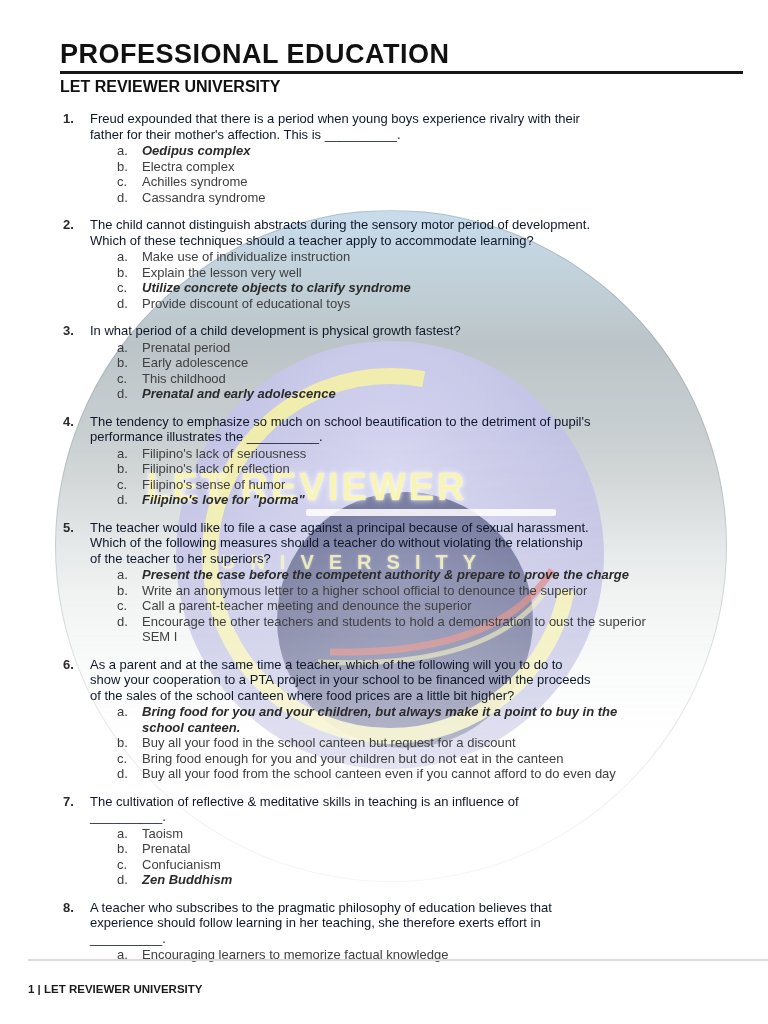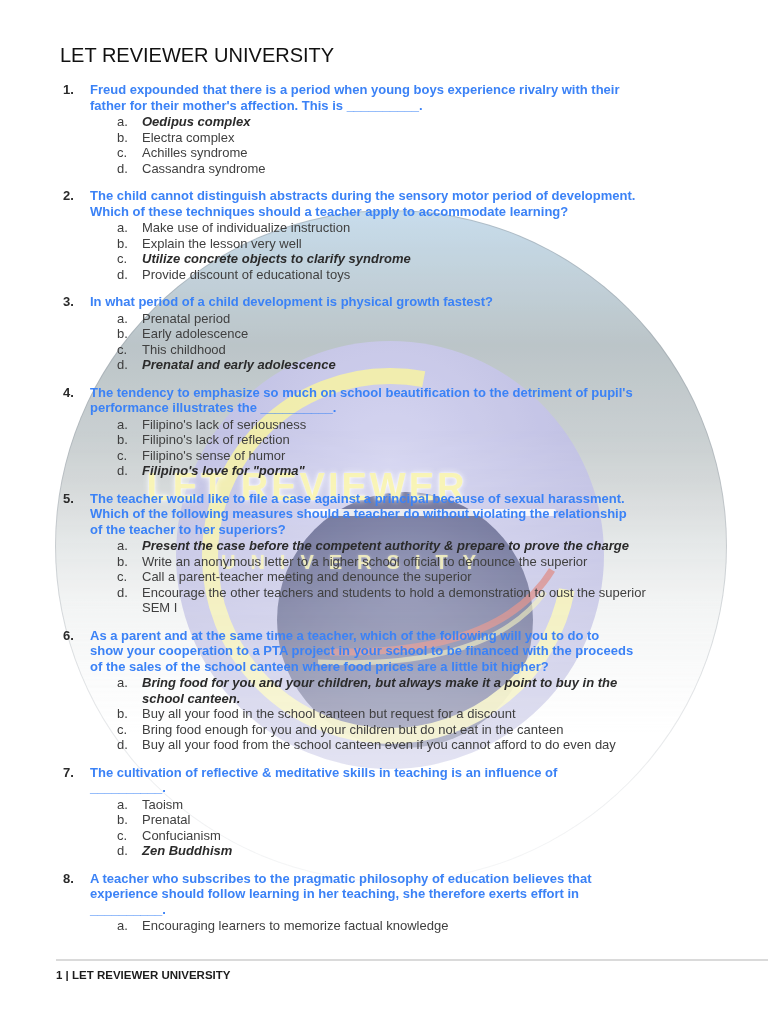--- a/index.html
+++ b/index.html
@@ -24,36 +24,36 @@
   .wm-bar { position:absolute; left:306px; top:509px; width:250px; height:7px;
         background:rgba(255,255,255,.85); border-radius:2px; }
   .wm-sub { position:absolute; left:0; top:551px; width:697px; text-align:center;
         font-size:20px; font-weight:bold; letter-spacing:15px; text-indent:15px;
         color:rgba(244,238,150,.85); text-shadow:0 0 3px rgba(255,255,255,.4); }
 
   
   .content { position:absolute; left:60px; right:25px; top:40px; z-index:10; color:#222; }
   .titlewrap { border-bottom:3px solid #161616; padding-bottom:3px; }
   .title { margin:0; font-size:27px; line-height:28px; font-weight:bold; color:#111; letter-spacing:.5px; }
-  .subtitle { margin:4px 0 15px 0; font-size:20px; font-weight:normal; color:#111; }
+  .subtitle { margin:4px 0 15px 0; font-size:16px; font-weight:bold; color:#111; }
 
   .questions { font-size:13px; line-height:15.5px; color:#333; }
   .q { padding-left:3px; margin-bottom:12px; }
   .qrow { display:flex; }
   .qnum { flex:none; width:27px; font-weight:bold; color:#2b2b2b; }
-  .qstem { flex:1; font-weight:bold; color:#3b82f6; white-space:pre-line; }
+  .qstem { flex:1; font-weight:normal; color:#0f172a; white-space:pre-line; }
   .opts { margin-left:54px; margin-top:1px; }
   .opt { display:flex; }
   .olet { flex:none; width:25px; color:#3d3d3d; }
   .otext { flex:1; color:#404040; white-space:pre-line; }
   .otext.bold { font-weight:bold; color:#2b2b2b;font-style:italic; }
 
   .footer { position:absolute; left:28px; right:0; top:959px; z-index:10;
-        border-top:2px solid #dadada; padding-top:8px;
-        font-size:11.5px; font-weight:bold; color:#1c1c1c;margin-left:28px; }
+        border-top:2px solid #dadada; padding-top:22px;
+        font-size:11.5px; font-weight:bold; color:#1c1c1c; }
 </style>
 </head>
 <body>
 
 <div class="page">
 
   <div class="wm">
     <div class="wm-dome"></div>
     <div class="wm-purple"></div>
     <div class="wm-navy"></div>
@@ -61,20 +61,23 @@
       <circle cx="390" cy="556" r="180" fill="none" stroke="#f2ec8e" stroke-width="16" pathLength="100" stroke-dasharray="75 25" stroke-dashoffset="97" opacity="0.9"></circle>
       <path d="M 552 570 Q 500 655 330 652" fill="none" stroke="#c8453c" stroke-width="7" opacity="0.75"></path>
       <path d="M 545 592 Q 488 670 318 662" fill="none" stroke="#f2ec8e" stroke-width="5" opacity="0.6"></path>
     </svg>
     <div class="wm-title">LET REVIEWER</div>
     <div class="wm-bar"></div>
     <div class="wm-sub">UNIVERSITY</div>
   </div>
 
   <div class="content">
+    <div class="titlewrap">
+      <h1 class="title">PROFESSIONAL EDUCATION</h1>
+    </div>
     <div class="subtitle">LET REVIEWER UNIVERSITY</div>
 
     <div class="questions">
 
       <div class="q">
         <div class="qrow">
           <span class="qnum">1.</span>
           <span class="qstem">Freud expounded that there is a period when young boys experience rivalry with their
 father for their mother's affection. This is __________.</span>
         </div>

